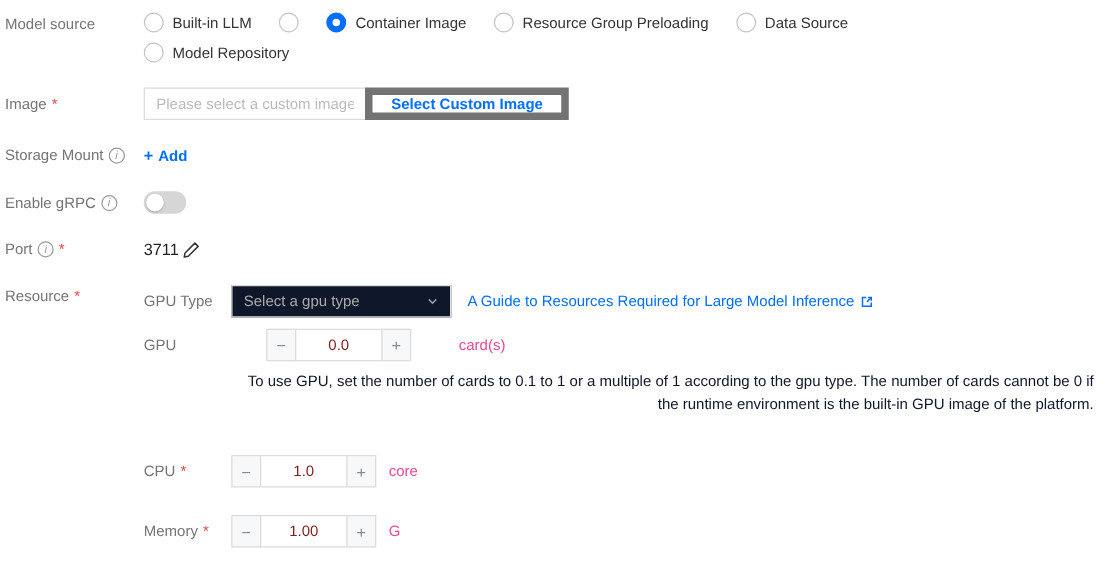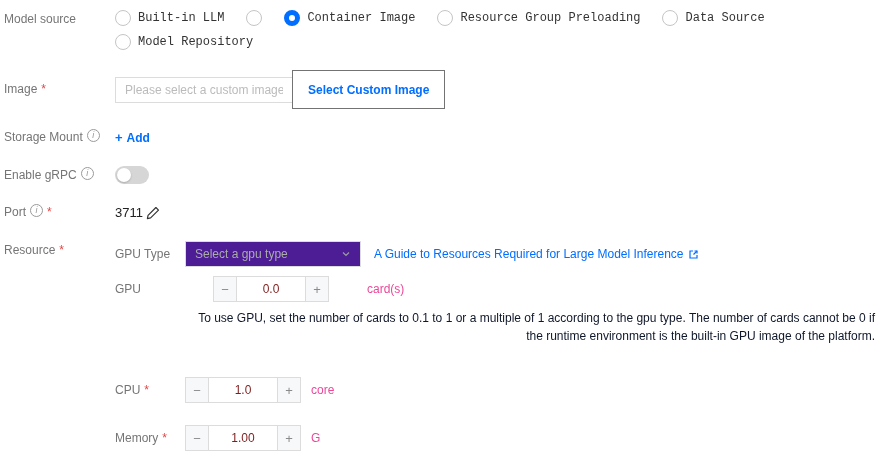--- a/index.html
+++ b/index.html
@@ -10,52 +10,52 @@
     font-size: 12px;
     color: #333;
     overflow: hidden;
   }
   .form { padding: 10px 16px 0 4px; }
 
   .row { display: flex; align-items: center; margin-bottom: 20px; }
   .row.top { align-items: flex-start; }
   .row-label {
     width: 111px; flex-shrink: 0; color: #757575;
-    display: flex; align-items: flex-start; gap: 4px; line-height: 17px;
+    display: flex; align-items: center; gap: 4px; line-height: 17px;
   }
   .row.top .row-label { padding-top: 1px; }
   .row-label.pad6 { padding-top: 6px; }
   .req { color: #e54545; font-size: 12px; }
   .info-icon {
     display: inline-flex; align-items: center; justify-content: center;
     width: 13px; height: 13px; border: 1px solid #9a9a9a; border-radius: 50%;
     font-size: 9px; color: #9a9a9a; font-style: italic; line-height: 1; flex-shrink: 0;
   }
 
   
   .radio-group { display: block; }
   .radio-line { display: flex; gap: 22px; align-items: center; }
   .radio-line + .radio-line { margin-top: 8px; }
   .radio-item { display: inline-flex; align-items: center; gap: 7px; cursor: pointer; white-space: nowrap; }
   .radio-dot {
     width: 16px; height: 16px; border-radius: 50%;
     border: 1px solid #c5c5c5; background: #fff; flex-shrink: 0;
   }
   .radio-item.checked .radio-dot { border: 5px solid #006eff; }
-  .radio-label { color: #333; font-family: Liberation Mono, monospace; }
+  .radio-label { color: #333; }
 
   
   .image-input {
     width: 178px; height: 26px; border: 1px solid #dcdcdc; padding: 0 9px;
     font-family: "Liberation Sans", sans-serif; font-size: 12px; color: #3b82f6; outline: none;
   }
   .image-input::placeholder { color: #bbb; }
   .select-image-btn {
-    height: 39px; margin-left: -1px; padding: 0 15px;
-    background: #fff; border: 1px solid #737373; color: #006eff;
+    height: 26px; margin-left: -1px; padding: 0 15px;
+    background: #fff; border: 6px solid #737373; color: #006eff;
     font-family: "Liberation Sans", sans-serif; font-size: 12px; font-weight: bold; cursor: pointer;
   }
 
   
   .link { color: #006eff; cursor: pointer; display: inline-flex; align-items: center; gap: 4px; }
   .add-link { font-weight: bold; }
   .plus-glyph { font-size: 13px; font-weight: bold; }
 
   
   .toggle {
@@ -77,21 +77,21 @@
   .inner-label { width: 70px; flex-shrink: 0; color: #757575; display: flex; align-items: center; gap: 4px; }
   .gpu-type-row { margin-bottom: 9px; }
   .gpu-row { margin-bottom: 4px; gap: 28px; }
   .hint {
     margin: 7px 0 32px 70px; max-width: 700px;
     color: #0f172a; line-height: 1.5; text-align: right;
   }
   .cpu-row { margin-bottom: 22px; }
 
   .gpu-select {
-    width: 176px; height: 26px; background: #4c1d95; border: 1px solid #dcdcdc;
+    width: 176px; height: 26px; background: #0f172a; border: 1px solid #dcdcdc;
     display: flex; align-items: center; justify-content: space-between;
     padding: 12px 9px; cursor: pointer; text-align: center;
   }
   .gpu-select .ph { color: #ababab; }
   .guide-link { margin-left: 13px; }
 
   
   .stepper { display: inline-flex; height: 26px; }
   .step-btn {
     width: 24px; height: 26px; background: #f7f8fa; border: 1px solid #dcdcdc;

